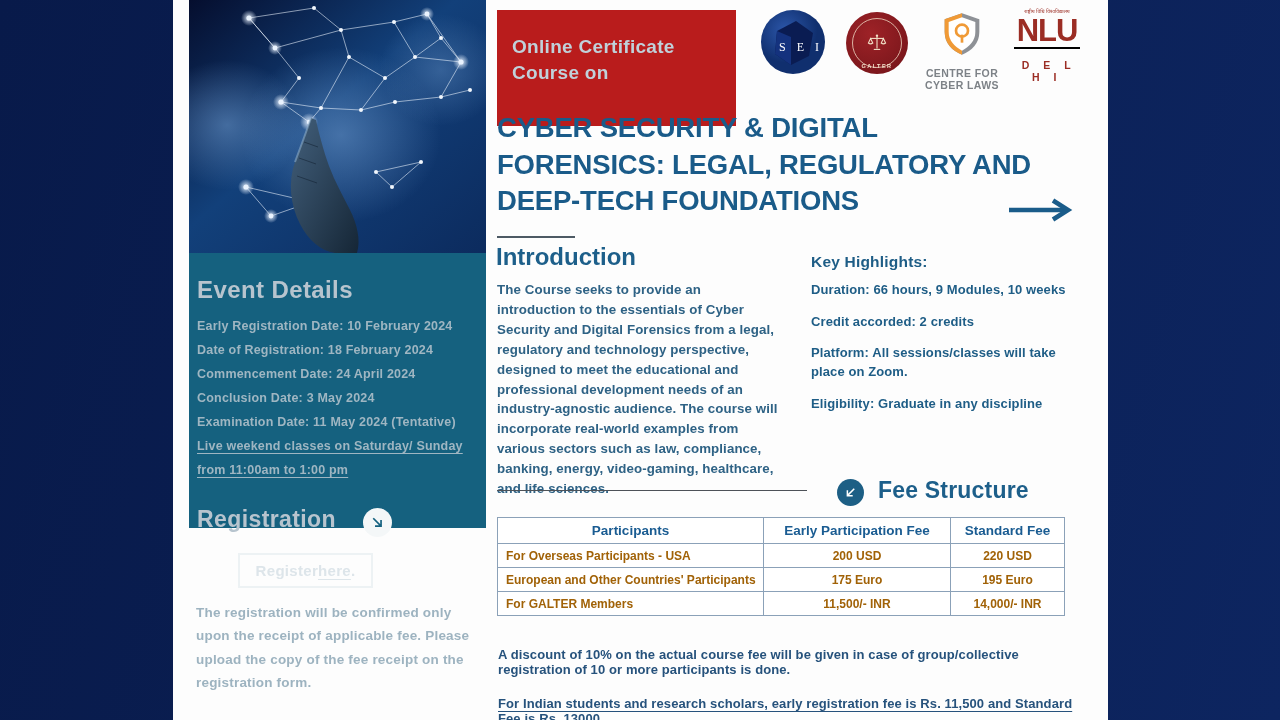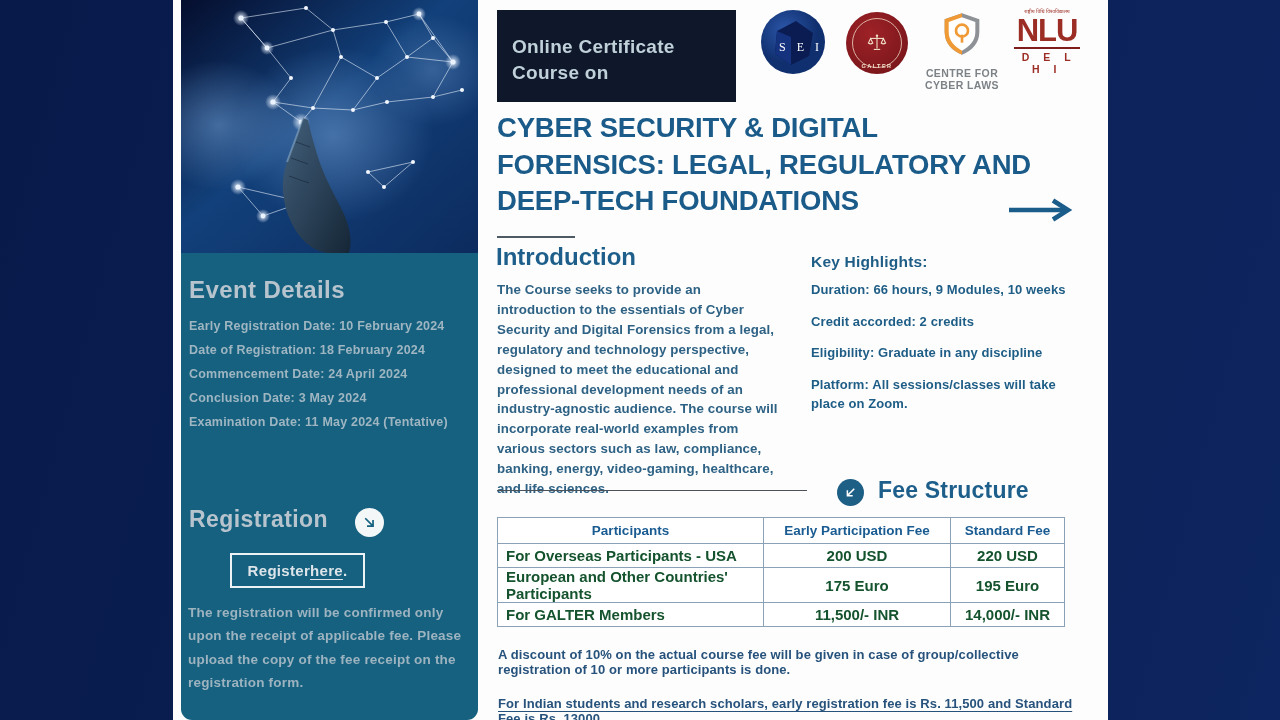--- a/index.html
+++ b/index.html
@@ -5,21 +5,21 @@
   * { margin:0; padding:0; box-sizing:border-box; }
   html,body { width:1280px; height:720px; }
   body { font-family:"Liberation Sans", sans-serif; overflow:hidden; }
 
   .canvas { position:relative; width:1280px; height:720px;
     background:linear-gradient(105deg,#081a4a 0%,#0b2055 55%,#0d2560 100%); }
 
   .flyer { position:absolute; left:173px; top:0; width:935px; height:720px; background:#fdfdfd; }
 
   
-  .left-col { position:absolute; left:8px; top:0; width:297px; height:720px; background:#15617f;border-radius:11px; }
+  .left-col { position:absolute; left:16px; top:0; width:297px; height:528px; background:#15617f; }
   .hero { position:absolute; left:0; top:0; width:297px; height:253px; overflow:hidden; }
   .hero svg { display:block; width:100%; height:100%; }
 
   .event-heading { position:absolute; left:8px; top:276px; font-size:24px; font-weight:bold;
     color:#b7c4ce; letter-spacing:.4px; }
   .event-items { position:absolute; left:8px; top:314px; width:288px; list-style:none;
     font-size:12.5px; font-weight:bold; color:#9fb6c2; line-height:24px; letter-spacing:.2px; }
   .schedule-note { position:absolute; left:8px; top:434px; width:288px; font-size:12.5px;
     font-weight:bold; color:#9fb6c2; line-height:24px; letter-spacing:.2px;
     text-decoration:underline; text-underline-offset:3px; }
@@ -29,42 +29,42 @@
   .reg-circle { position:absolute; left:174px; top:508px; width:29px; height:29px; border-radius:50%;
     background:#f4f7f8; display:flex; align-items:center; justify-content:center; }
   .reg-button { position:absolute; left:5px; top:553px; width:135px; height:35px;
     border:2px solid #edf2f4; display:flex; align-items:center; justify-content:center;
     font-size:15px; font-weight:bold; color:#dde5ea; letter-spacing:.3px; cursor:pointer; background:transparent;margin-left:44px; }
   .reg-button .link { text-decoration:underline; text-underline-offset:3px; }
   .reg-note { position:absolute; left:7px; top:601px; width:286px; font-size:13.5px;
     font-weight:bold; color:#9db3c0; line-height:23.3px; letter-spacing:.2px; }
 
   
-  .course-box { position:absolute; left:324px; top:10px; width:239px; height:92px;
-    background:#0f172a; }
+  .course-box { position:absolute; left:324px; top:10px; width:239px; height:116px;
+    background:#b91c1c; }
   .course-box span { display:block; width:200px; padding:24px 0 0 15px; font-size:19px;
     font-weight:bold; color:#c0d1da; line-height:26px; letter-spacing:.3px; }
 
   
   .logo { position:absolute; }
   .logo-sei { left:588px; top:10px; width:64px; height:64px; }
   .logo-galter { left:673px; top:12px; width:62px; height:62px; border-radius:50%;
     background:radial-gradient(circle at 40% 35%, #9e2227 0%, #7c171c 75%); 
     display:flex; align-items:center; justify-content:center; position:absolute; }
   .galter-ring { position:absolute; inset:6px; border-radius:50%; border:1.5px solid rgba(245,228,205,.75); }
   .galter-band { position:absolute; bottom:5px; left:0; right:0; text-align:center;
     font-size:5.5px; font-weight:bold; color:#f5e4cd; letter-spacing:1.5px; }
   .logo-ccl { left:749px; top:12px; width:80px; text-align:center; }
   .ccl-shield { display:block; margin:0 auto; }
   .ccl-text { font-size:10.5px; font-weight:bold; color:#7d8287; line-height:11.5px; letter-spacing:.4px; margin-top:12px; }
   .logo-nlu { left:836px; top:8px; width:76px; text-align:center; color:#9b2d24; }
   .nlu-top { font-size:5px; line-height:7px; color:#9b2d24; white-space:nowrap; overflow:hidden; }
   .nlu-letters { font-size:31px; line-height:31px; font-weight:900; letter-spacing:-1px;
-    border-bottom:2px solid #7f1d1d; display:inline-block; padding:0 3px 1px 3px; }
-  .nlu-delhi { font-size:10.5px; font-weight:bold; letter-spacing:5.5px; margin-top:2px; text-indent:4px; }
+    border-bottom:2px solid #000000; display:inline-block; padding:0 3px 1px 3px; }
+  .nlu-delhi { font-size:10.5px; font-weight:bold; letter-spacing:5.5px; margin-top:10px; text-indent:4px; }
 
   
   .main-title { position:absolute; left:324px; top:110px; width:540px; font-size:27.5px;
     font-weight:700; color:#1a5b89; line-height:36.5px; letter-spacing:-.2px; }
   .title-arrow { position:absolute; left:834px; top:198px; }
   .title-underline { position:absolute; left:324px; top:236px; width:78px; height:2px; background:#4d5a64; }
 
   
   .intro-heading { position:absolute; left:323px; top:243px; font-size:24px; font-weight:bold; color:#1d5f8a; }
   .intro-body { position:absolute; left:324px; top:280px; width:284px; font-size:13.3px;
@@ -83,21 +83,21 @@
     background:#1d5f85; display:flex; align-items:center; justify-content:center; }
   .fee-heading { position:absolute; left:705px; top:477px; font-size:23px; font-weight:bold;
     color:#1d5f8a; letter-spacing:.2px; }
 
   .fee-table { position:absolute; left:324px; top:517px; width:567px; border-collapse:collapse;
     table-layout:fixed; background:#fff; }
   .fee-table col:nth-child(1){ width:266px; } .fee-table col:nth-child(2){ width:187px; }
   .fee-table col:nth-child(3){ width:114px; }
   .fee-table th, .fee-table td { border:1px solid #8ba1b8; }
   .fee-table th { height:26px; font-size:13.5px; font-weight:bold; color:#1a5c92; text-align:center; }
-  .fee-table td { height:24px; font-size:15px; font-weight:bold; color:#14532d; text-align:center; }
+  .fee-table td { height:24px; font-size:12px; font-weight:bold; color:#a16207; text-align:center; }
   .fee-table td:first-child { text-align:left; padding-left:8px; }
 
   .fee-notes { position:absolute; left:325px; top:647px; width:580px; font-size:13px;
     font-weight:bold; color:#26527c; line-height:15.3px; letter-spacing:.1px; }
   .fee-notes .note-underlined { margin-top:18px; text-decoration:underline; text-underline-offset:2.5px; }
 </style>
 </head>
 <body>
 
 <div class="canvas">
@@ -190,20 +190,21 @@
       </div>
 
       <div class="event-heading">Event Details</div>
       <ul class="event-items">
         <li>Early Registration Date: 10 February 2024</li>
         <li>Date of Registration: 18 February 2024</li>
         <li>Commencement Date: 24 April 2024</li>
         <li>Conclusion Date: 3 May 2024</li>
         <li>Examination Date: 11 May 2024 (Tentative)</li>
       </ul>
+      <div class="schedule-note">Live weekend classes on Saturday/ Sunday from 11:00am to 1:00 pm</div>
 
       <div class="reg-heading">Registration</div>
       <div class="reg-circle">
         <svg width="17" height="17" viewBox="0 0 24 24">
           <path d="M6,6 L17,17 M17,8.5 V17 H8.5" stroke="#15617f" stroke-width="2.4" fill="none"></path>
         </svg>
       </div>
 
       <div class="reg-button">
         <span>Register </span>
@@ -280,22 +281,22 @@
     <div class="title-underline"></div>
 
     <div class="intro-heading">Introduction</div>
     <div class="intro-body">The Course seeks to provide an introduction to the essentials of Cyber Security and Digital Forensics from a legal, regulatory and technology perspective, designed to meet the educational and professional development needs of an industry-agnostic audience. The course will incorporate real-world examples from various sectors such as law, compliance, banking, energy, video-gaming, healthcare, and life sciences.</div>
 
     <div class="highlights">
       <h3>Key Highlights:</h3>
       <ul>
         <li>Duration: 66 hours, 9 Modules, 10 weeks</li>
         <li>Credit accorded: 2 credits</li>
+        <li>Platform: All sessions/classes will take place on Zoom.</li>
         <li>Eligibility: Graduate in any discipline</li>
-        <li>Platform: All sessions/classes will take place on Zoom.</li>
       </ul>
     </div>
 
     <div class="intro-divider"></div>
 
     <div class="fee-icon">
       <svg width="15" height="15" viewBox="0 0 24 24">
         <path d="M18,6 L7,17 M7,8.5 V17 H15.5" stroke="#ffffff" stroke-width="2.4" fill="none"></path>
       </svg>
     </div>

